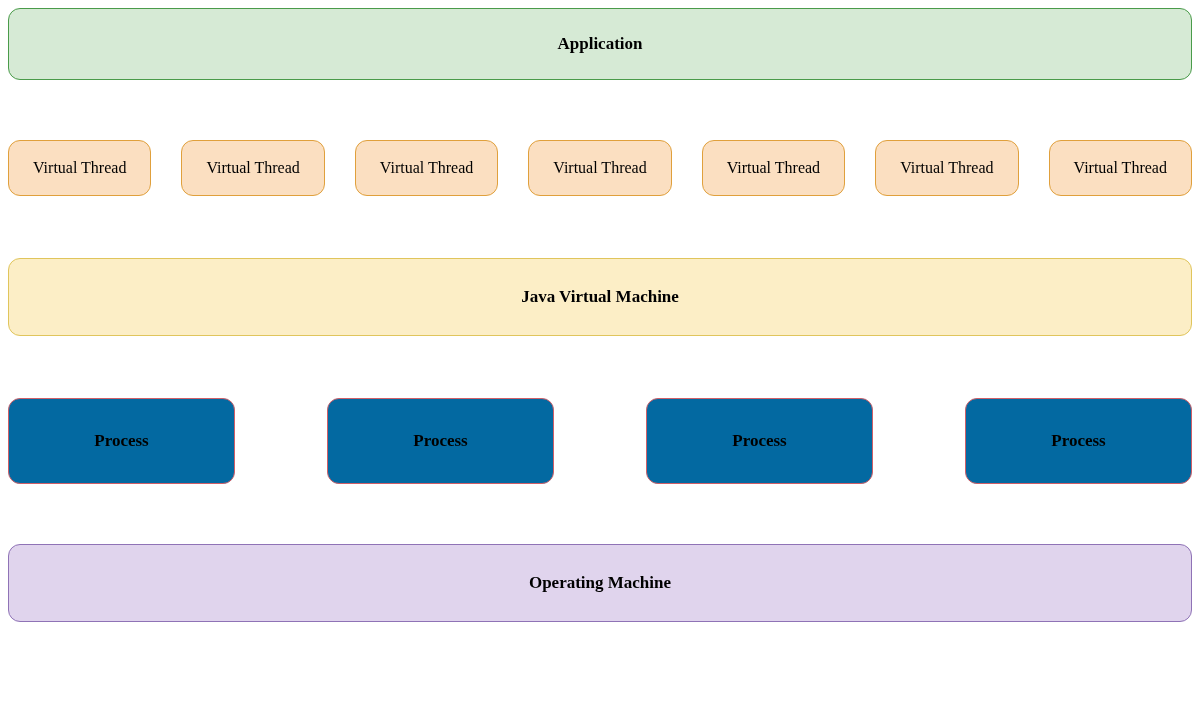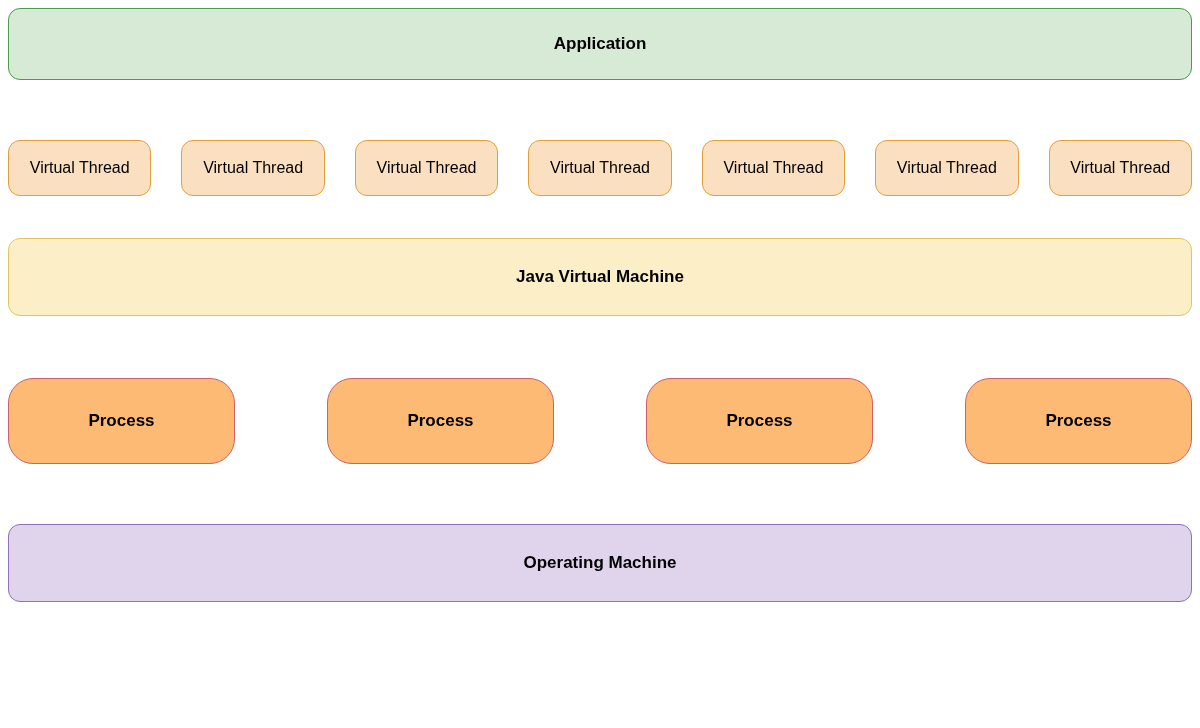--- a/index.html
+++ b/index.html
@@ -24,20 +24,21 @@
     .box {
       display: flex;
       align-items: center;
       justify-content: center;
       border-radius: 12px;
       border-width: 1.5px;
       border-style: solid;
       font-size: 17px;
       font-weight: 500;
       color: #000;
+      font-family: Liberation Serif, serif;
     }
     
     .app-box {
       background: #d6ead5;
       border-color: #4a9b4a;
       width: 100%;
       height: 72px;
       font-weight: 600;
     }
     
@@ -47,41 +48,40 @@
     }
     .vt-box {
       background: #fbdfc1;
       border-color: #e0a03c;
       flex: 1;
       height: 56px;
       font-size: 16px;
     }
     
     .jvm-row {
-      margin-top: 42px;
+      margin-top: 62px;
     }
     .jvm-box {
       background: #fceec6;
       border-color: #e0c55c;
       width: 100%;
       height: 78px;
       font-weight: 600;
     }
     
     .proc-row {
       margin-top: 62px;
       gap: 92px;
     }
     .proc-box {
-      background: #fdba74;
+      background: #0369a1;
       border-color: #cf5f68;
       flex: 1;
       height: 86px;
       font-weight: 600;
-      border-radius: 25px;
     }
     
     .os-row {
       margin-top: 60px;
     }
     .os-box {
       background: #e0d4ed;
       border-color: #8f73b6;
       width: 100%;
       height: 78px;

